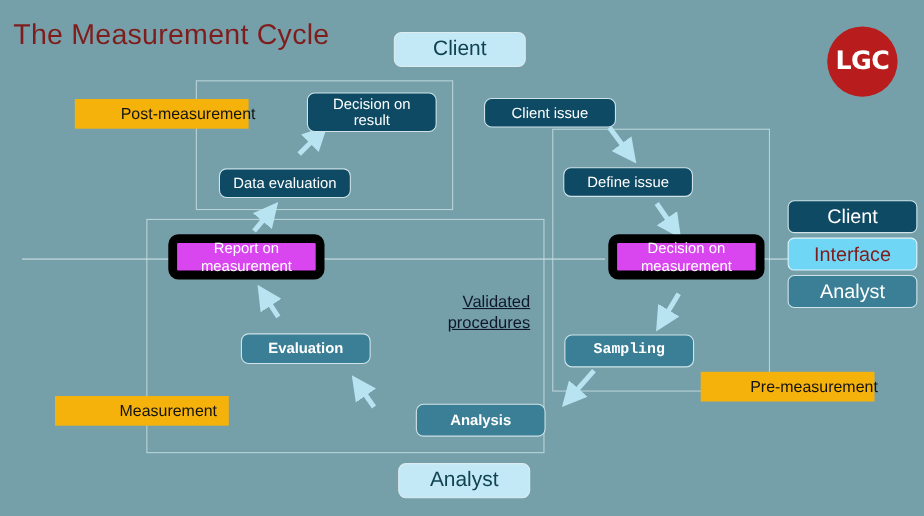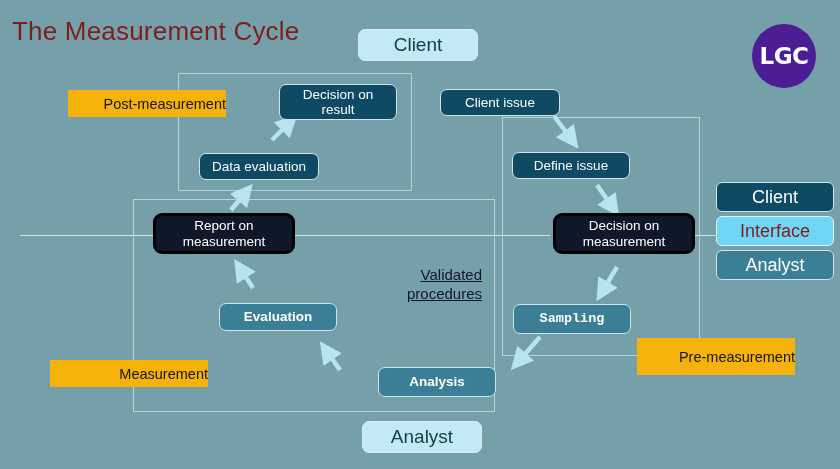--- a/index.html
+++ b/index.html
@@ -13,21 +13,21 @@
 
   
   .title{
     position:absolute;left:12px;top:16px;
     font-size:26px;color:#7f1d1d;letter-spacing:.2px;white-space:nowrap;
   }
 
   
   .logo{
     position:absolute;left:752px;top:24px;width:64px;height:64px;
-    border-radius:50%;background:#4c1d95;
+    border-radius:50%;background:#b91c1c;
     display:flex;align-items:center;justify-content:center;
   }
   .logo span{
     color:#ffffff;font-weight:bold;font-size:23px;letter-spacing:-.5px;
     font-family:"DejaVu Sans",sans-serif;
   }
 
   
   .frame{position:absolute;border:1.5px solid #b9d3d8;box-sizing:border-box;}
 
@@ -42,27 +42,27 @@
   }
   .node .lbl{display:block;padding:0 6px;}
 
   .node.client{         
     background:#0e4a63;border:1.2px solid #cfe3e8;font-size:13.5px;
   }
   .node.analyst{        
     background:#3b7f96;border:1.2px solid #cfe3e8;font-size:13.5px;font-weight:bold;
   }
   .node.interface{      
-    background:#0f172a;border:3px solid #000000;font-size:13.5px;border-radius:9px;
+    background:#d946ef;border:8px solid #000000;font-size:13.5px;border-radius:9px;
   }
 
   
   .tag{
     position:absolute;background:#f5b20a;color:#141414;
-    display:flex;align-items:center;justify-content:flex-end;
+    display:flex;align-items:center;justify-content:center;
     font-size:14.5px;box-sizing:border-box;white-space:nowrap;padding-left:48px;
   }
 
   
   .chip{
     position:absolute;background:#c3e9f7;color:#11424f;
     border:1.2px solid #dcecf0;border-radius:7px;
     display:flex;align-items:center;justify-content:center;
     font-size:19px;box-sizing:border-box;
   }
@@ -138,21 +138,21 @@
   <div class="chip" style="left:362px;top:421px;width:120px;height:32px;">
     <span>Analyst</span>
   </div>
 
   <div class="tag" style="left:68px;top:90px;width:158px;height:27px;">
     <span>Post-measurement</span>
   </div>
   <div class="tag" style="left:50px;top:360px;width:158px;height:27px;">
     <span>Measurement</span>
   </div>
-  <div class="tag" style="left:637px;top:338px;width:158px;height:37px;">
+  <div class="tag" style="left:637px;top:338px;width:158px;height:27px;">
     <span>Pre-measurement</span>
   </div>
 
   <div class="node client" style="left:279px;top:84px;width:118px;height:36px;">
     <span class="lbl">
       <span>Decision on</span><br>
       <span>result</span>
     </span>
   </div>
 

